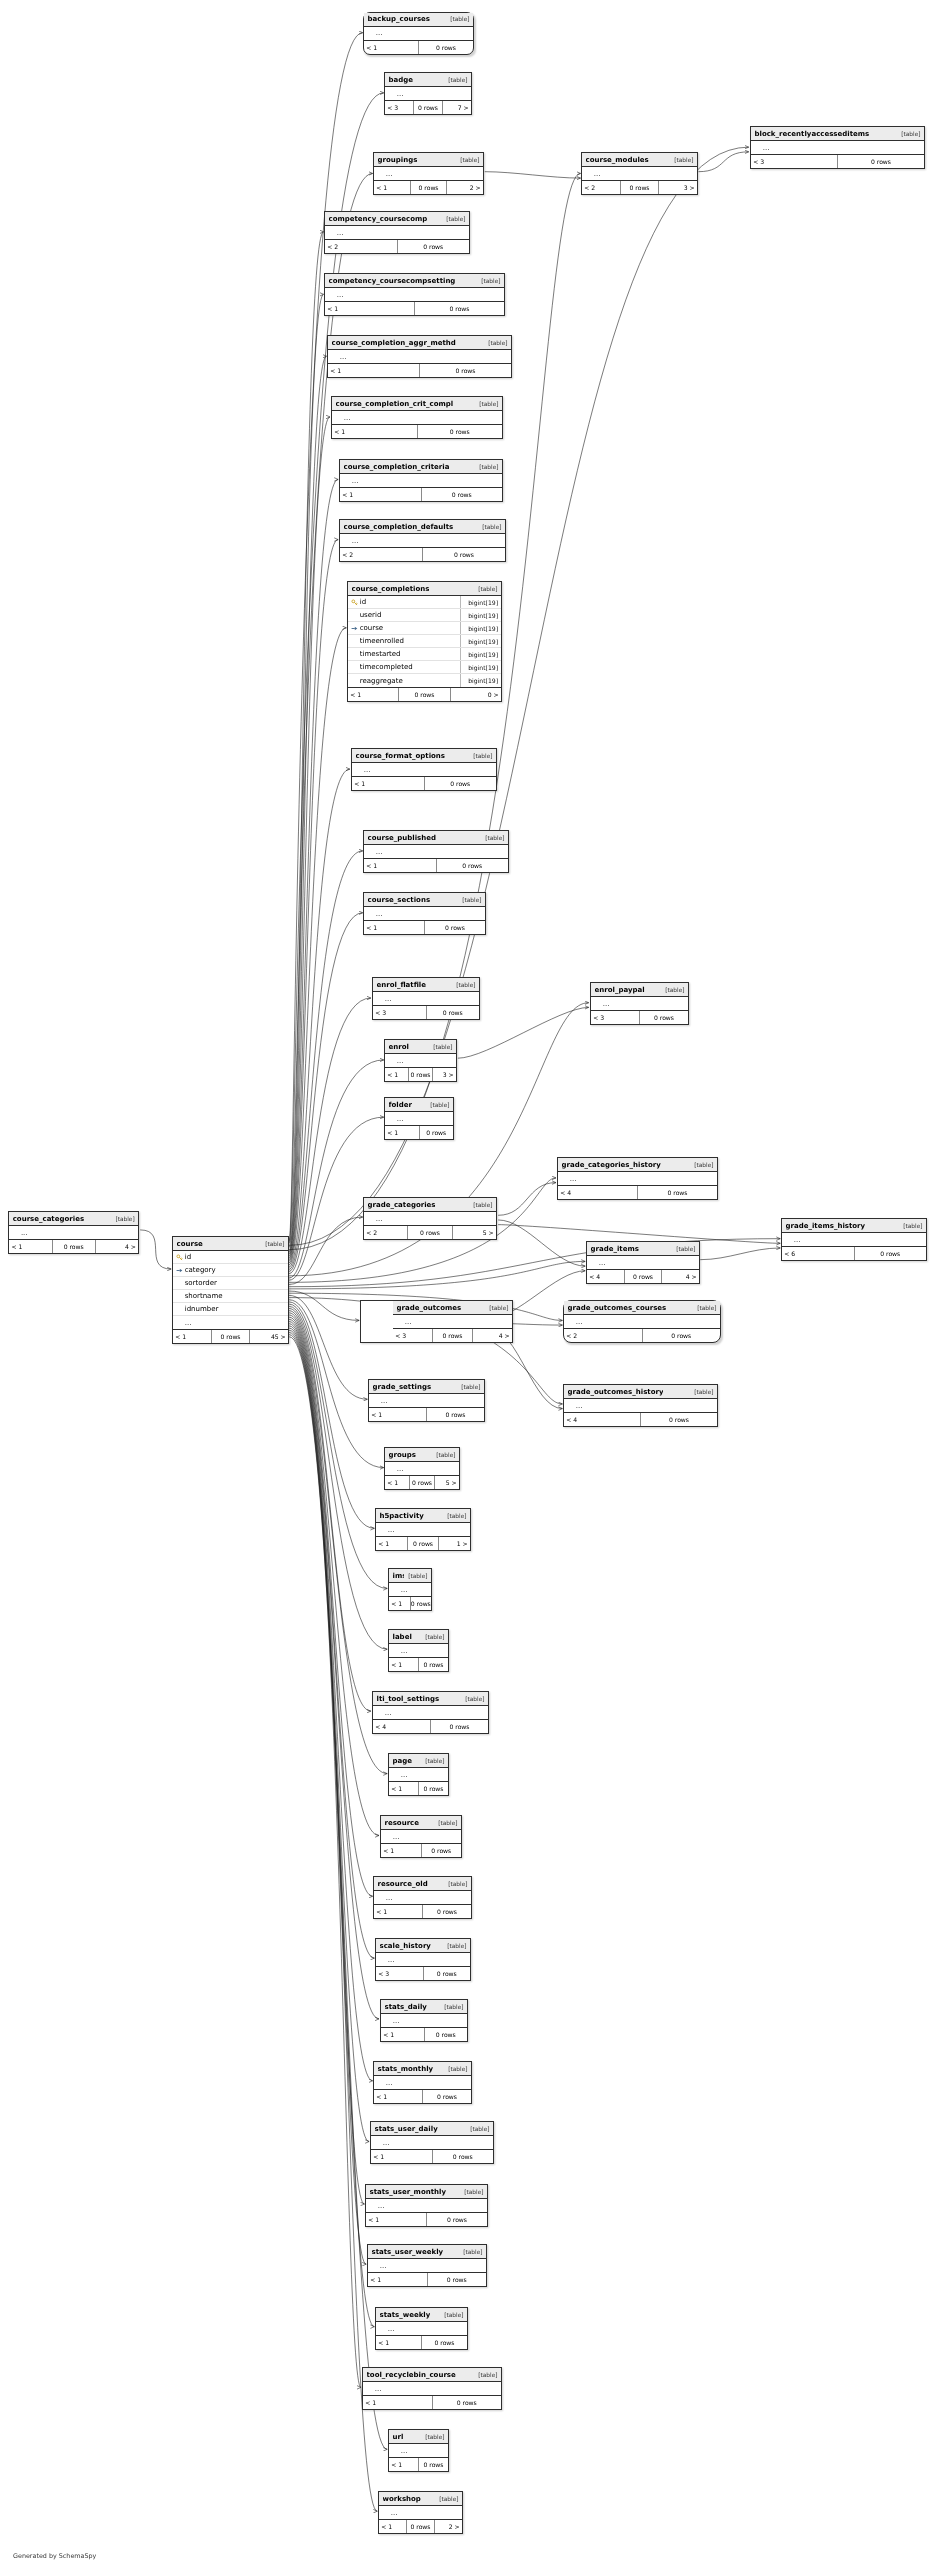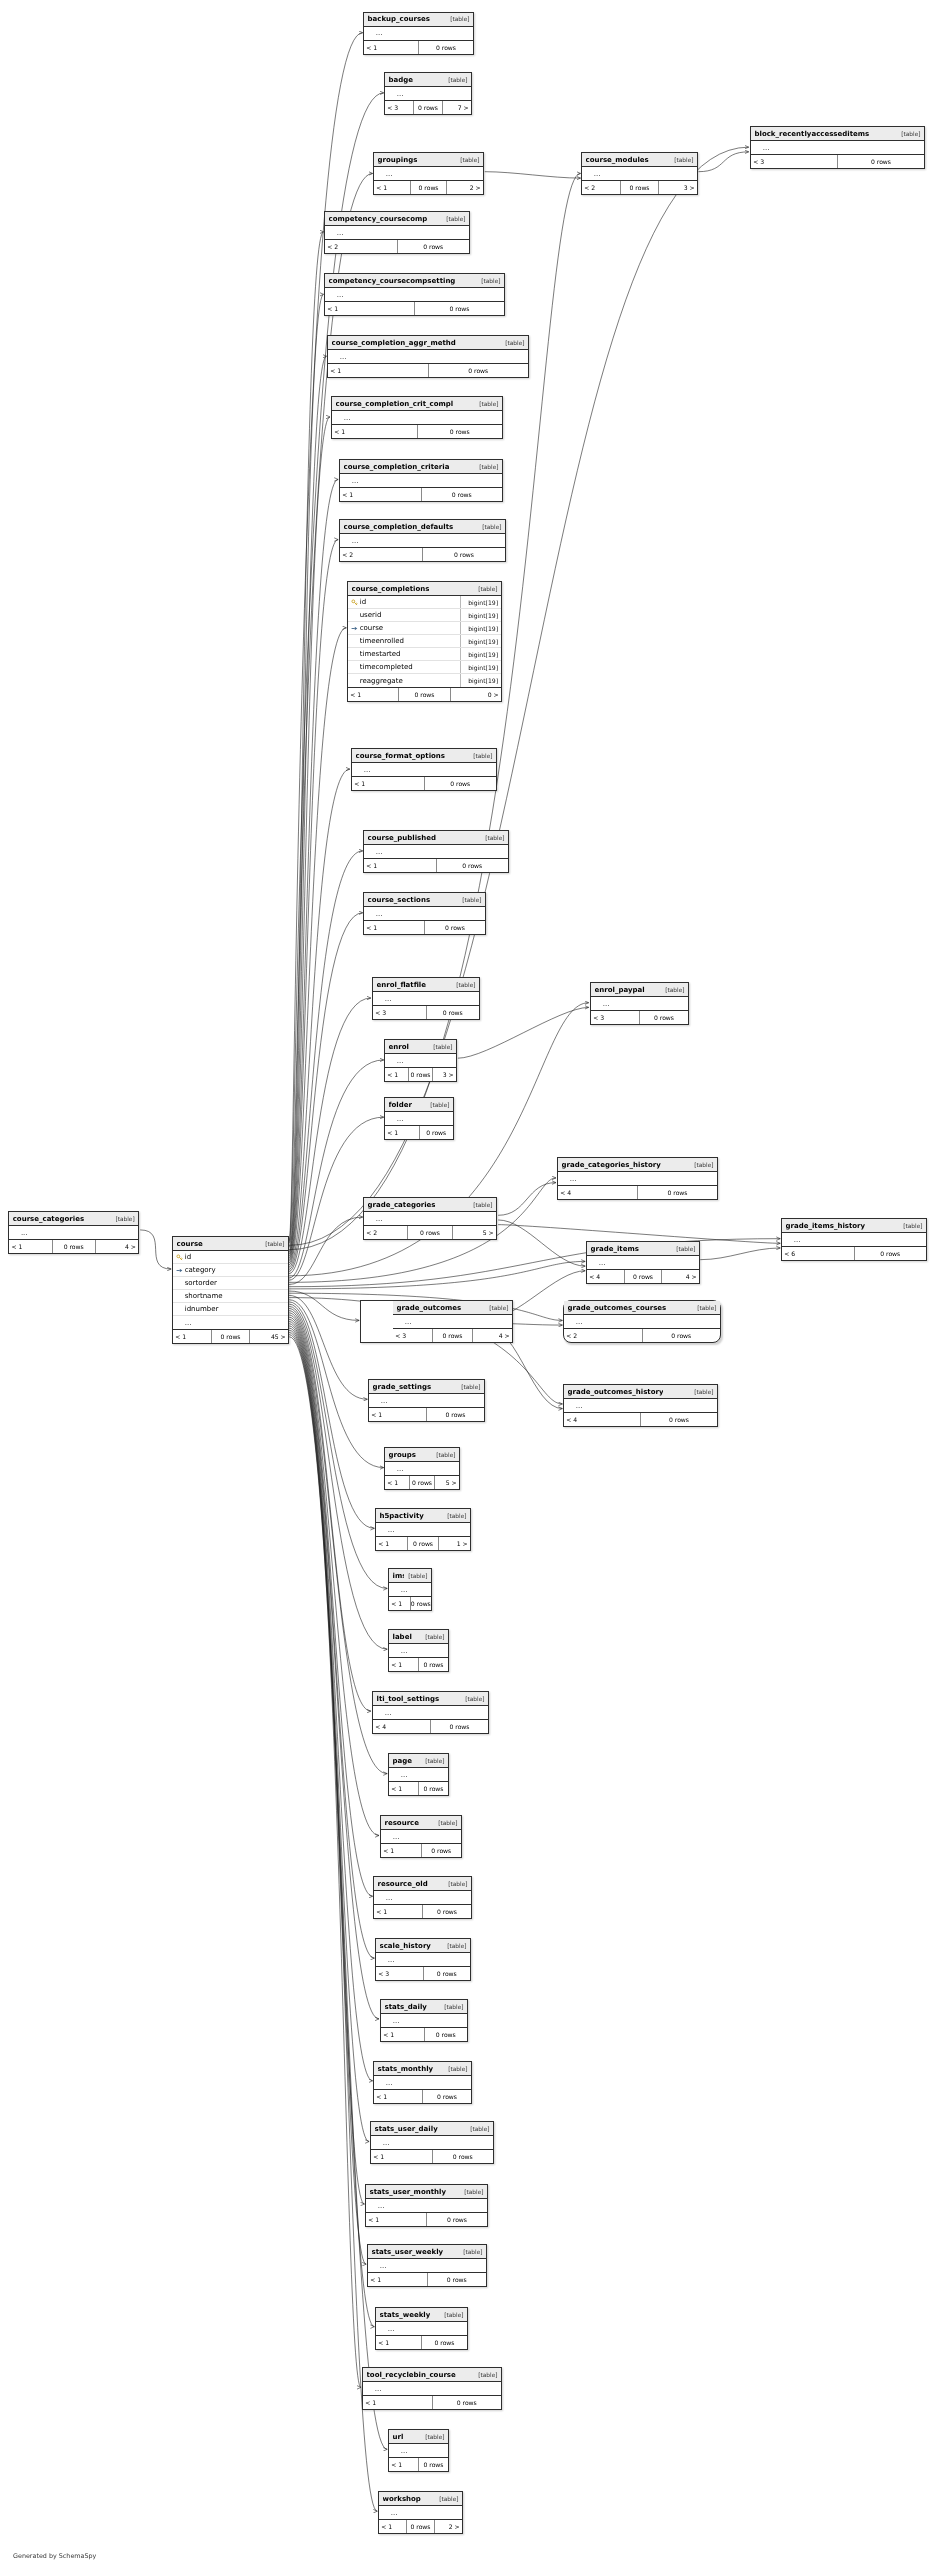--- a/index.html
+++ b/index.html
@@ -127,21 +127,21 @@
         <path d="M 853 2088 C 903 2088, 952 2167, 1002 2167" class="edge" marker-end="url(#arrowhead)"></path>
         <path d="M 853 2096 C 903 2096, 1286 2128, 1336 2128" class="edge" marker-end="url(#arrowhead)"></path>
         <path d="M 837 2257 C 887 2257, 952 2175, 1002 2175" class="edge" marker-end="url(#arrowhead)"></path>
         <path d="M 837 2265 C 887 2265, 913 2268, 963 2268" class="edge" marker-end="url(#arrowhead)"></path>
         <path d="M 837 2273 C 887 2273, 913 2411, 963 2411" class="edge" marker-end="url(#arrowhead)"></path>
         <path d="M 1199 2156 C 1249 2156, 1286 2136, 1336 2136" class="edge" marker-end="url(#arrowhead)"></path>
       </g>
   </svg>
 
   <div id="nodes">
-      <div class="tbl" style="left: 363px; top: 11.7px; width: 111px;">
+      <div class="tbl" style="left: 363px; top: 11.7px; width: 111px; border-radius: 7px;">
     <div class="tbl-head">
       <span class="tbl-name">backup_courses</span>
       <span class="tbl-tag">[table]</span>
     </div>
     <div class="tbl-body">
           <div class="col-row">
             <span class="col-icon"></span>
             <span class="col-name">...</span>
           </div>
         </div>
@@ -242,21 +242,21 @@
           <div class="col-row">
             <span class="col-icon"></span>
             <span class="col-name">...</span>
           </div>
         </div>
     <div class="tbl-foot">
           <span class="foot-cell fl">&lt; 1</span>
           <span class="foot-cell fc">0 rows</span>
         </div>
   </div>
-      <div class="tbl" style="left: 327px; top: 335px; width: 202px;">
+      <div class="tbl" style="left: 327px; top: 335px; width: 185px;">
     <div class="tbl-head">
       <span class="tbl-name">course_completion_aggr_methd</span>
       <span class="tbl-tag">[table]</span>
     </div>
     <div class="tbl-body">
           <div class="col-row">
             <span class="col-icon"></span>
             <span class="col-name">...</span>
           </div>
         </div>

